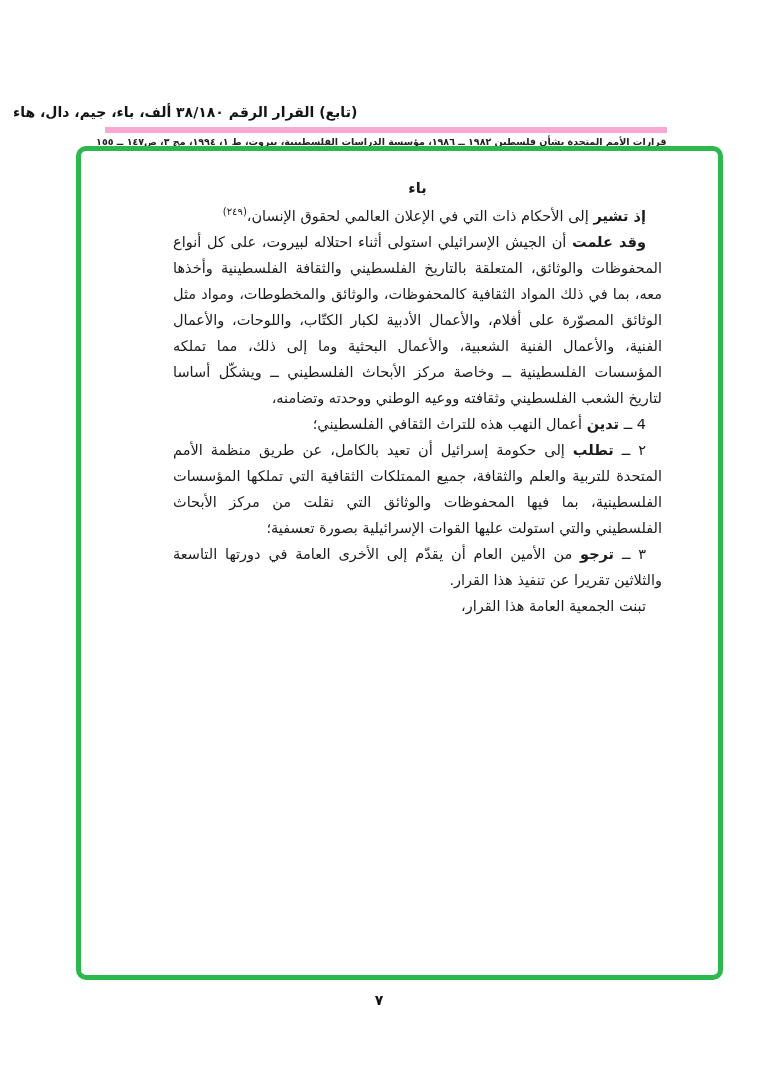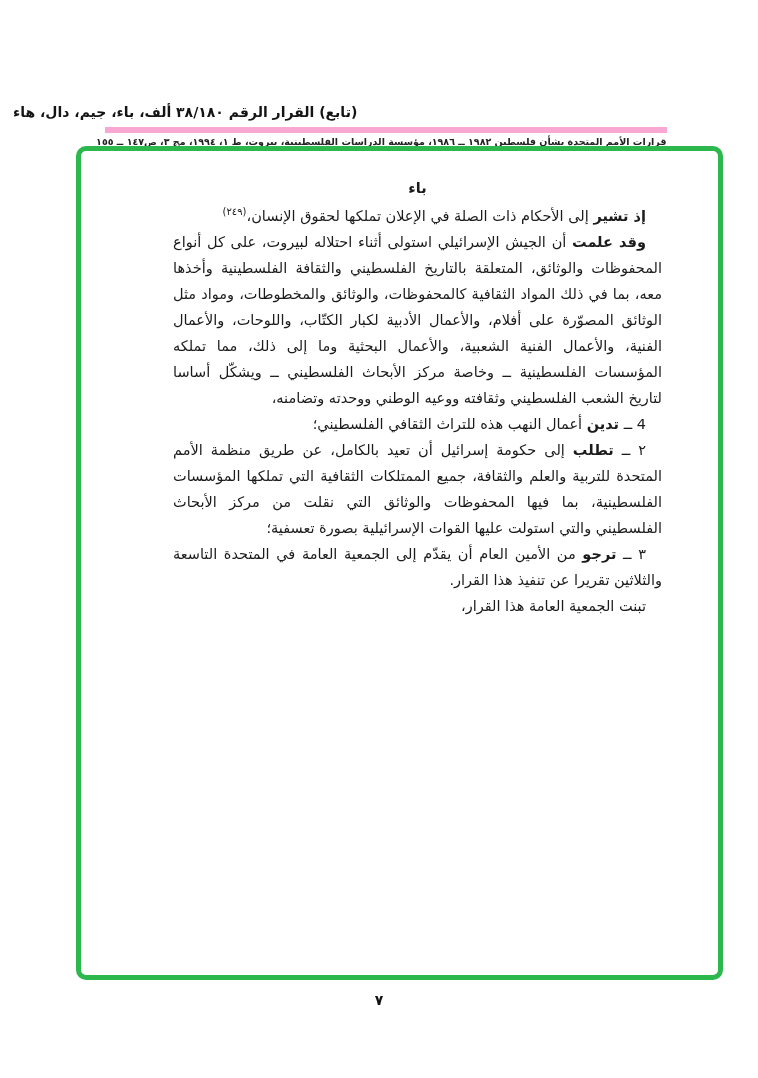--- a/index.html
+++ b/index.html
@@ -119,30 +119,30 @@
       <div class="doc-citation">قرارات الأمم المتحدة بشأن فلسطين ١٩٨٢ ــ ١٩٨٦، مؤسسة الدراسات الفلسطينية، بيروت، ط ١، ١٩٩٤، مج ٣، ص١٤٧ ــ ١٥٥</div>
     </div>
   </header>
 
   <div class="green-box">
     <div class="content">
 
       <div class="section-letter">باء</div>
 
 
-      <p class="para indent"><span class="lead">إذ تشير</span><span> إلى الأحكام ذات الصلة في الإعلان تملكها لحقوق الإنسان،</span><sup class="ref">(٢٤٩)</sup></p>
+      <p class="para indent"><span class="lead">إذ تشير</span><span> إلى الأحكام ذات التي في الإعلان العالمي لحقوق الإنسان،</span><sup class="ref">(٢٤٩)</sup></p>
 
 
       <p class="para indent"><span class="lead">وقد علمت</span><span> أن الجيش الإسرائيلي استولى أثناء احتلاله لبيروت، على كل أنواع المحفوظات والوثائق، المتعلقة بالتاريخ الفلسطيني والثقافة الفلسطينية وأخذها معه، بما في ذلك المواد الثقافية كالمحفوظات، والوثائق والمخطوطات، ومواد مثل الوثائق المصوّرة على أفلام، والأعمال الأدبية لكبار الكتّاب، واللوحات، والأعمال الفنية، والأعمال الفنية الشعبية، والأعمال البحثية وما إلى ذلك، مما تملكه المؤسسات الفلسطينية ــ وخاصة مركز الأبحاث الفلسطيني ــ ويشكّل أساسا لتاريخ الشعب الفلسطيني وثقافته ووعيه الوطني ووحدته وتضامنه،</span></p>
 
       <p class="para indent"><span>4 ــ </span><span class="lead">تدين</span><span> أعمال النهب هذه للتراث الثقافي الفلسطيني؛</span></p>
 
       <p class="para indent"><span>٢ ــ </span><span class="lead">تطلب</span><span> إلى حكومة إسرائيل أن تعيد بالكامل، عن طريق منظمة الأمم المتحدة للتربية والعلم والثقافة، جميع الممتلكات الثقافية التي تملكها المؤسسات الفلسطينية، بما فيها المحفوظات والوثائق التي نقلت من مركز الأبحاث الفلسطيني والتي استولت عليها القوات الإسرائيلية بصورة تعسفية؛</span></p>
 
-      <p class="para indent"><span>٣ ــ </span><span class="lead">ترجو</span><span> من الأمين العام أن يقدّم إلى الجمعية العامة في المتحدة التاسعة والثلاثين تقريرا عن تنفيذ هذا القرار.</span></p>
+      <p class="para indent"><span>٣ ــ </span><span class="lead">ترجو</span><span> من الأمين العام أن يقدّم إلى الأخرى العامة في دورتها التاسعة والثلاثين تقريرا عن تنفيذ هذا القرار.</span></p>
 
       <p class="para indent">تبنت الجمعية العامة هذا القرار،</p>
 
 
     </div>
   </div>
 
   <div class="page-number">٧</div>
 
 </div>

